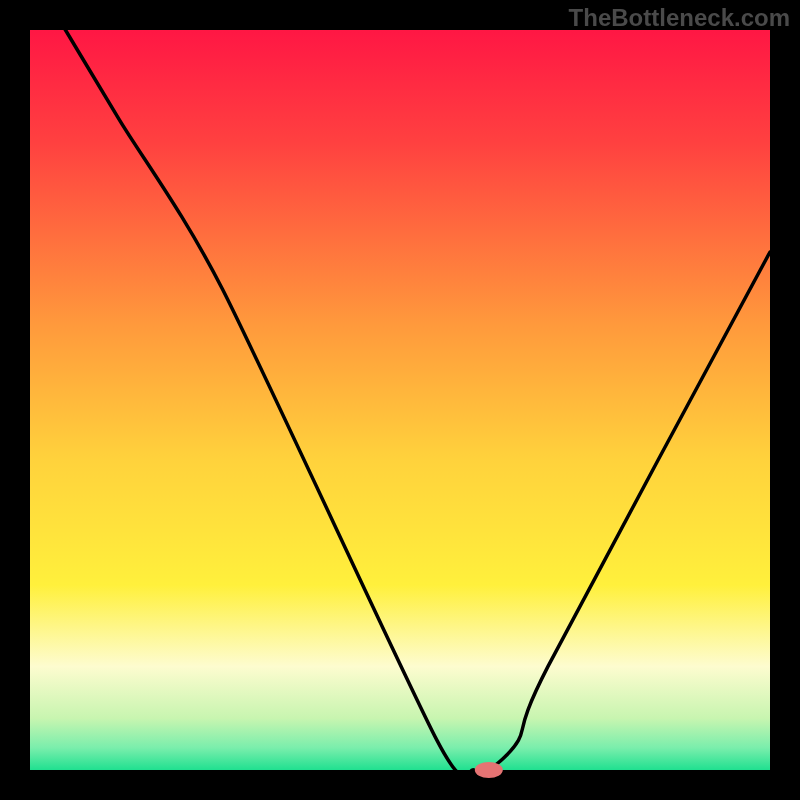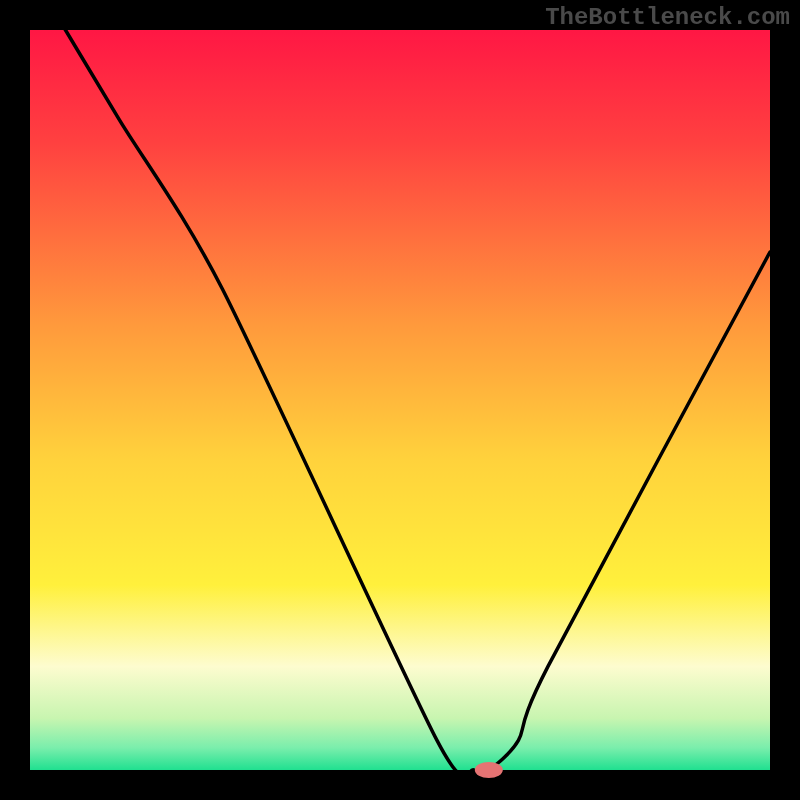--- a/index.html
+++ b/index.html
@@ -14,21 +14,21 @@
     position: relative;
     width: 800px;
     height: 800px;
     background: #000;
   }
   .watermark {
     position: absolute;
     top: 4px;
     right: 10px;
     color: #4a4a4a;
-    font-family: Liberation Mono, monospace;
+    font-family: Liberation Sans, sans-serif;
     font-size: 24px;
     font-weight: bold;
     z-index: 10;
     margin-left: 24px;
   }
   svg {
     display: block;
   }
 </style>
 </head>

